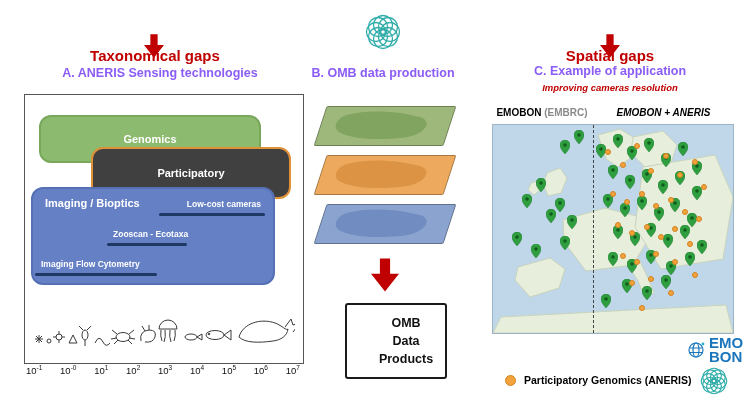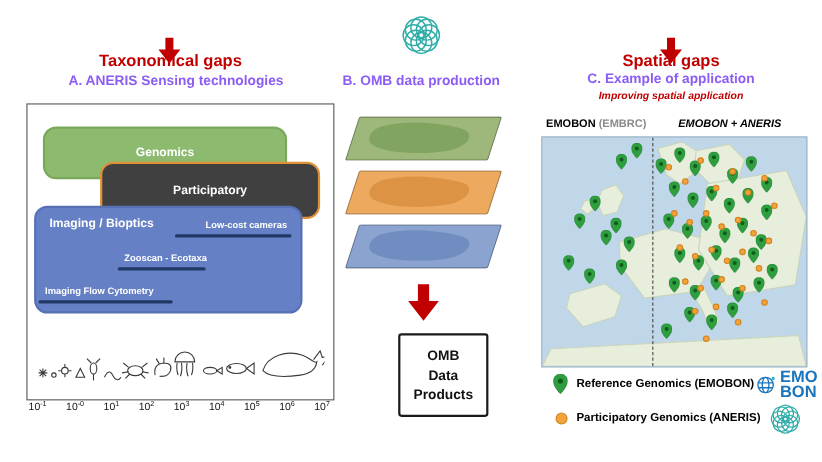--- a/index.html
+++ b/index.html
@@ -23,23 +23,23 @@
   .tech-label{position:absolute;color:#fff;font-size:8.5px;font-weight:bold;white-space:nowrap;}
   .tech-line{position:absolute;height:3px;background:#1F3864;border-radius:2px;}
   .axis-row{left:24px;top:364px;width:278px;display:flex;justify-content:space-between;padding:0 2px;box-sizing:border-box;}
   .axis-label{font-size:9.5px;color:#111;}
   .axis-label sup{font-size:6.5px;}
 
   
   .layer{position:absolute;width:128px;height:38px;transform:skewX(-18deg);
          border:1px solid rgba(0,0,0,.3);border-radius:2px;overflow:hidden;}
   .layer svg{display:block;}
-  .omb-box{left:362px;top:303px;width:78px;height:72px;border:2.5px solid #1a1a1a;border-radius:3px;
+  .omb-box{left:345px;top:303px;width:78px;height:72px;border:2.5px solid #1a1a1a;border-radius:3px;
            display:flex;flex-direction:column;align-items:center;justify-content:center;
-           font-weight:bold;font-size:12.5px;line-height:1.45;background:#fff;}
+           font-weight:bold;font-size:12.5px;line-height:1.45;background:#fff;padding-left:20px;}
 
   
   .map-header{font-size:10px;font-weight:bold;color:#000;}
   .map-header .dim{color:#8a8a8a;font-weight:bold;}
   .europe-map{left:492px;top:124px;width:240px;height:208px;background:#BFD7E8;border:1px solid #9db4c6;overflow:hidden;}
   .map-divider{position:absolute;left:100px;top:0;height:100%;width:0;border-left:1.5px dashed #444;}
   .map-pin{position:absolute;width:10px;height:14px;transform:translate(-50%,-100%);}
   .map-dot{position:absolute;width:6px;height:6px;border-radius:50%;background:#F2A33C;border:1px solid #d3831f;
            transform:translate(-50%,-50%);box-sizing:border-box;}
   .legend-row{display:flex;align-items:center;gap:8px;}
@@ -184,21 +184,21 @@
 
   <div class="abs gap-title center" style="left:520px;top:12px;width:180px;">Spatial gaps</div>
 
   <div class="abs" style="left:600px;top:34px;">
     <svg width="20" height="24" viewBox="0 0 22 26">
         <path d="M7 0h8v12h7L11 26 0 12h7z" fill="#C00000"></path>
       </svg>
   </div>
 
   <div class="abs section-title center" style="left:510px;top:64px;width:200px;">C. Example of application</div>
-  <div class="abs subtitle center" style="left:510px;top:82px;width:200px;">Improving spatial application</div>
+  <div class="abs subtitle center" style="left:510px;top:82px;width:200px;">Improving cameras resolution</div>
 
   <div class="abs map-header center" style="left:492px;top:107px;width:100px;">
     <span>EMOBON</span>
     <span class="dim">(EMBRC)</span>
   </div>
   <div class="abs map-header center" style="left:595px;top:107px;width:137px;font-style:italic;">EMOBON + ANERIS</div>
 
   <div class="abs europe-map">
     <svg width="240" height="208" viewBox="0 0 240 208">
       <g fill="#E8EEDC" stroke="#c8d4bc" stroke-width="1">
@@ -341,27 +341,20 @@
           <path d="M5 0C2.2 0 0 2.2 0 5.1 0 8.9 5 14 5 14s5-5.1 5-8.9C10 2.2 7.8 0 5 0z" fill="#2E9E3F" stroke="#1d7a2c" stroke-width="0.5"></path>
           <circle cx="5" cy="5" r="1.8" fill="#0f5c1d"></circle>
         </svg></div><div class="map-pin" style="left: 72%; top: 79%;"><svg width="10" height="14" viewBox="0 0 10 14">
           <path d="M5 0C2.2 0 0 2.2 0 5.1 0 8.9 5 14 5 14s5-5.1 5-8.9C10 2.2 7.8 0 5 0z" fill="#2E9E3F" stroke="#1d7a2c" stroke-width="0.5"></path>
           <circle cx="5" cy="5" r="1.8" fill="#0f5c1d"></circle>
         </svg></div><div class="map-pin" style="left: 47%; top: 88%;"><svg width="10" height="14" viewBox="0 0 10 14">
           <path d="M5 0C2.2 0 0 2.2 0 5.1 0 8.9 5 14 5 14s5-5.1 5-8.9C10 2.2 7.8 0 5 0z" fill="#2E9E3F" stroke="#1d7a2c" stroke-width="0.5"></path>
           <circle cx="5" cy="5" r="1.8" fill="#0f5c1d"></circle>
         </svg></div><div class="map-dot" style="left: 48%; top: 13%;"></div><div class="map-dot" style="left: 54%; top: 19%;"></div><div class="map-dot" style="left: 60%; top: 10%;"></div><div class="map-dot" style="left: 66%; top: 22%;"></div><div class="map-dot" style="left: 72%; top: 15%;"></div><div class="map-dot" style="left: 78%; top: 24%;"></div><div class="map-dot" style="left: 84%; top: 18%;"></div><div class="map-dot" style="left: 88%; top: 30%;"></div><div class="map-dot" style="left: 50%; top: 33%;"></div><div class="map-dot" style="left: 56%; top: 37%;"></div><div class="map-dot" style="left: 62%; top: 33%;"></div><div class="map-dot" style="left: 68%; top: 39%;"></div><div class="map-dot" style="left: 74%; top: 36%;"></div><div class="map-dot" style="left: 80%; top: 42%;"></div><div class="map-dot" style="left: 86%; top: 45%;"></div><div class="map-dot" style="left: 52%; top: 48%;"></div><div class="map-dot" style="left: 58%; top: 52%;"></div><div class="map-dot" style="left: 64%; top: 49%;"></div><div class="map-dot" style="left: 70%; top: 54%;"></div><div class="map-dot" style="left: 76%; top: 50%;"></div><div class="map-dot" style="left: 82%; top: 57%;"></div><div class="map-dot" style="left: 54%; top: 63%;"></div><div class="map-dot" style="left: 60%; top: 66%;"></div><div class="map-dot" style="left: 68%; top: 62%;"></div><div class="map-dot" style="left: 76%; top: 66%;"></div><div class="map-dot" style="left: 84%; top: 72%;"></div><div class="map-dot" style="left: 58%; top: 76%;"></div><div class="map-dot" style="left: 66%; top: 74%;"></div><div class="map-dot" style="left: 74%; top: 81%;"></div><div class="map-dot" style="left: 62%; top: 88%;"></div></div>
 
-  <div class="abs legend-row" style="left:503px;top:340px;">
-    <svg width="13" height="18" viewBox="0 0 10 14">
-      <path d="M5 0C2.2 0 0 2.2 0 5.1 0 8.9 5 14 5 14s5-5.1 5-8.9C10 2.2 7.8 0 5 0z" fill="#2E9E3F" stroke="#1d7a2c" stroke-width="0.5"></path>
-      <circle cx="5" cy="5" r="1.8" fill="#0f5c1d"></circle>
-    </svg>
-    <span class="legend-label">Reference Genomics (EMOBON)</span>
-  </div>
 
   <div class="abs legend-row" style="left:505px;top:374px;">
     <span style="width:9px;height:9px;border-radius:50%;background:#F2A33C;border:1px solid #d3831f;display:inline-block;"></span>
     <span class="legend-label">Participatory Genomics (ANERIS)</span>
   </div>
 
   <div class="abs emobon-logo" style="left:686px;top:336px;">
     <svg width="20" height="20" viewBox="0 0 20 20" fill="none" stroke="#1B75BB" stroke-width="1.2">
       <circle cx="10" cy="10" r="7"></circle>
       <ellipse cx="10" cy="10" rx="3" ry="7"></ellipse>

